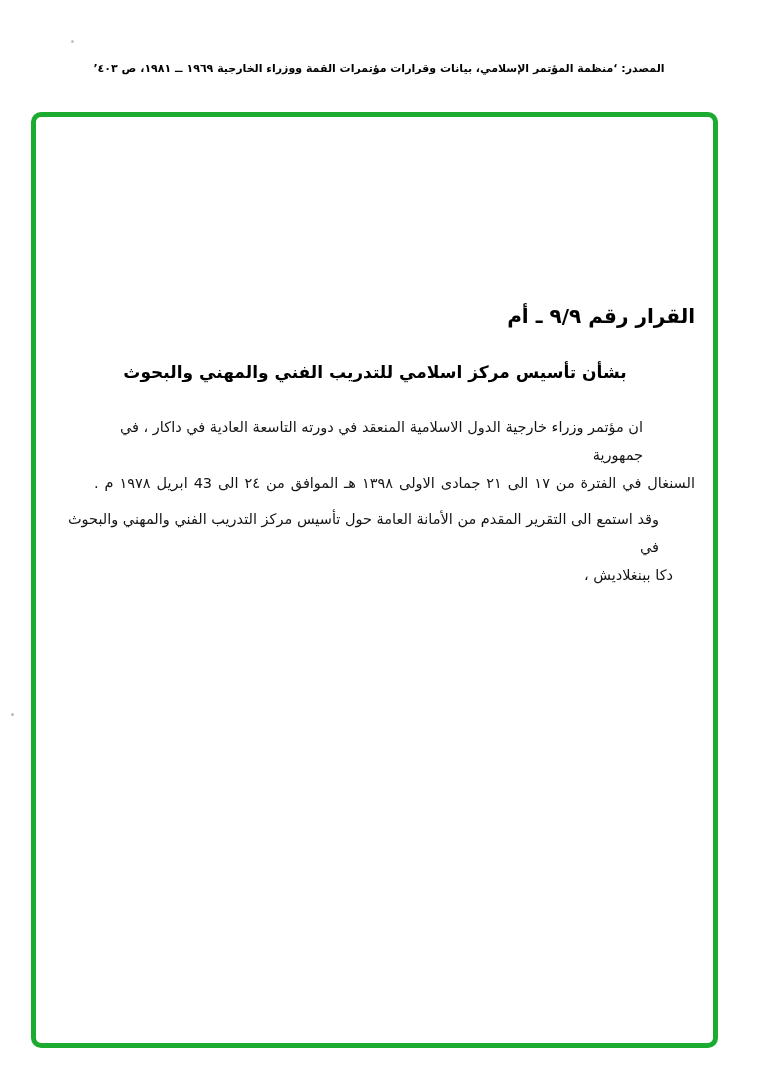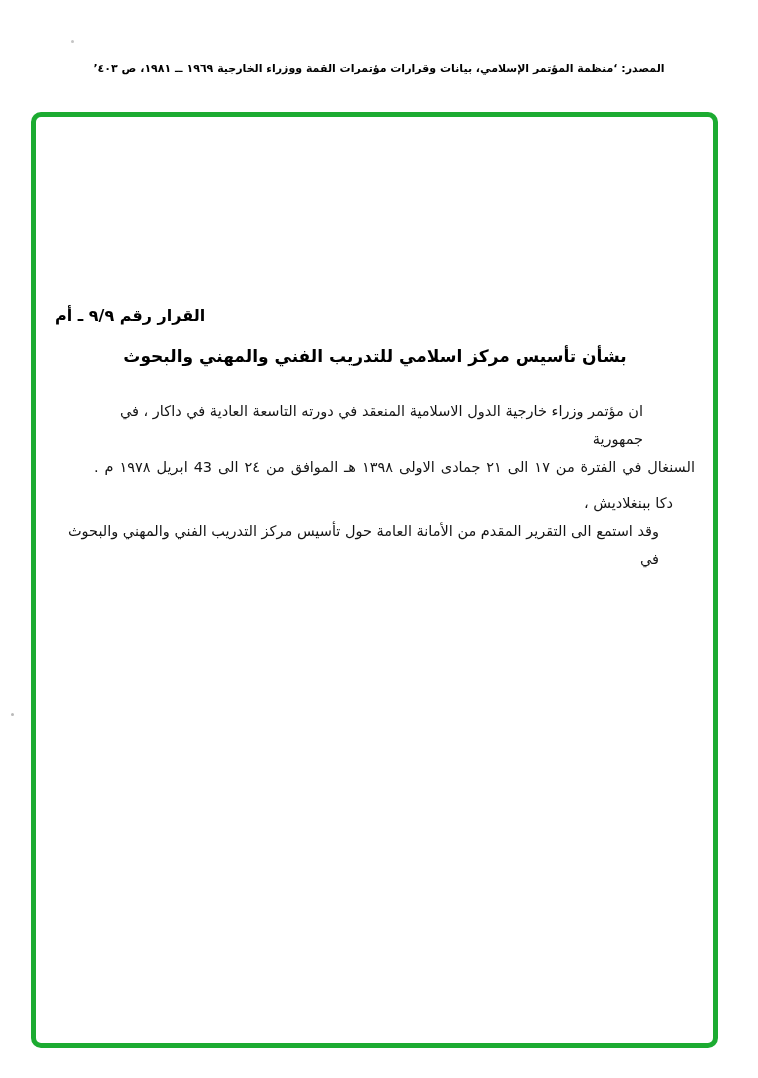--- a/index.html
+++ b/index.html
@@ -16,24 +16,24 @@
   }
   .frame{
     position:absolute;left:31px;top:112px;width:677px;height:926px;
     border:5px solid #1cab31;border-radius:10px;background:#fff;
   }
   .content{
     position:absolute;top:0;left:0;right:0;bottom:0;
     padding:186px 18px 0 19px;
   }
   .title-number{
-    text-align:left;font-size:16px;font-weight:bold;line-height:26px;color:#000;
+    text-align:right;font-size:20px;font-weight:bold;line-height:26px;color:#000;
   }
   .title-subject{
-    text-align:center;font-size:17px;font-weight:bold;line-height:30px;margin-top:12px;color:#000;
+    text-align:center;font-size:17px;font-weight:bold;line-height:30px;margin-top:28px;color:#000;
   }
   .para{font-size:14.5px;color:#141414;}
   .para .line{line-height:28px;text-align:right;}
   .stretch{text-align:justify;text-align-last:justify;}
   .pr-52{padding-right:52px;}
   .pr-36{padding-right:36px;}
   .pr-22{padding-right:22px;}
   .pr-6{padding-right:6px;}
   .mt-26{margin-top:26px;margin-left:39px;}
   .mt-8{margin-top:8px;}
@@ -55,22 +55,22 @@
     <div class="title-number">القرار رقم ٩/٩ ـ أم</div>
 
     <div class="title-subject">بشأن تأسيس مركز اسلامي للتدريب الفني والمهني والبحوث</div>
 
     <div class="para mt-26">
       <div class="line stretch pr-52">ان مؤتمر وزراء خارجية الدول الاسلامية المنعقد في دورته التاسعة العادية في داكار ، في جمهورية</div>
       <div class="line stretch">السنغال في الفترة من ١٧ الى ٢١ جمادى الاولى ١٣٩٨ هـ الموافق من ٢٤ الى 43 ابريل ١٩٧٨ م .</div>
     </div>
 
     <div class="para mt-8">
+      <div class="line stretch pr-36">وقد استمع الى التقرير المقدم من الأمانة العامة حول تأسيس مركز التدريب الفني والمهني والبحوث في</div>
       <div class="line pr-22">دكا ببنغلاديش ،</div>
-      <div class="line stretch pr-36">وقد استمع الى التقرير المقدم من الأمانة العامة حول تأسيس مركز التدريب الفني والمهني والبحوث في</div>
     </div>
 
 
   </div>
 </div>
 
 <div class="speck speck-a"></div>
 <div class="speck speck-b"></div>
 
 </body></html>

